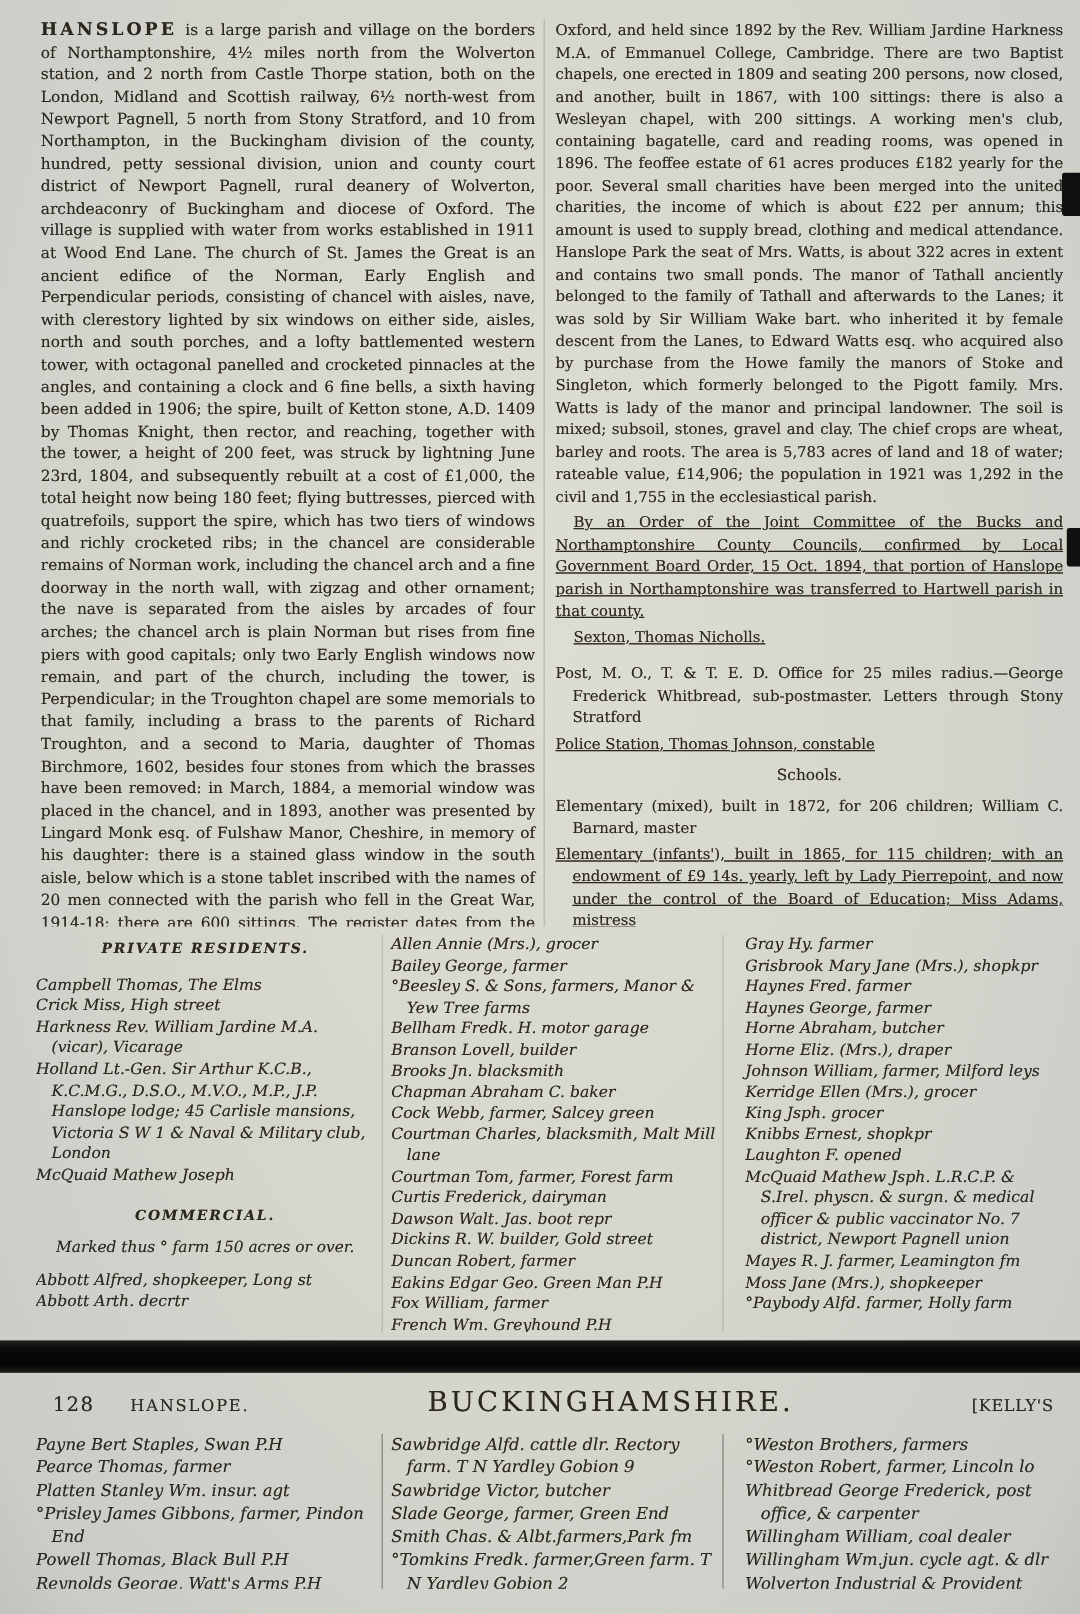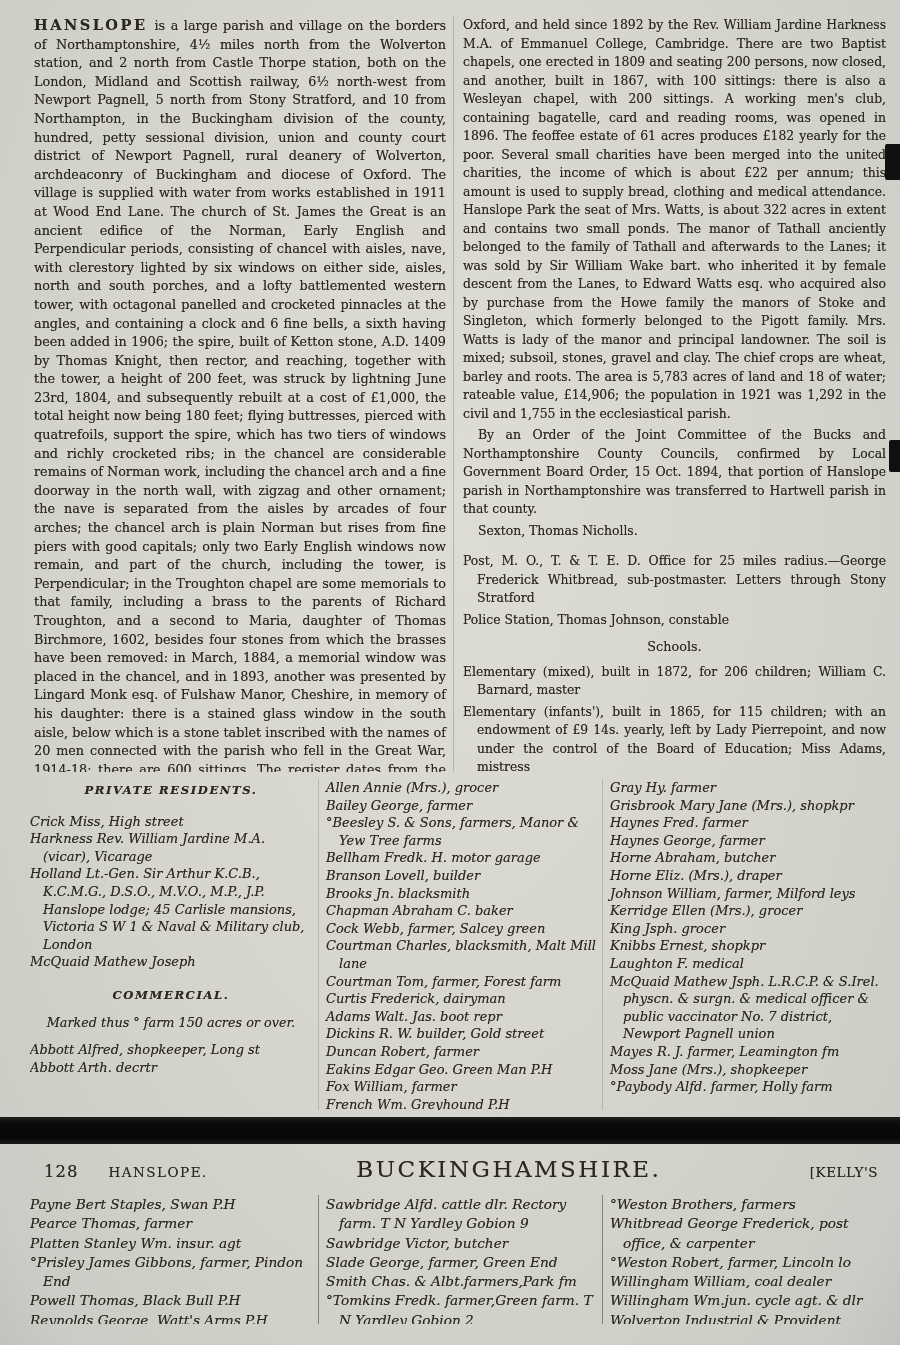--- a/index.html
+++ b/index.html
@@ -48,21 +48,21 @@
     font-size: 14.5px;
     letter-spacing: 2.5px;
     margin-right: 7px;
   }
   p { margin: 0; }
   .para-indent { text-indent: 15px; }
   .hang {
     padding-left: 14px;
     text-indent: -14px;
   }
-  .mt-sm { margin-top: 3px; }
+  .mt-sm { margin-top: 3px; text-decoration: underline; }
   .mt-md { margin-top: 12px; }
   .center-heading {
     text-align: center;
     margin: 9px 0 6px;
     font-size: 12.8px;
   }
 
   
   .directory-section {
     display: flex;
@@ -72,21 +72,21 @@
     font-size: 13px;
     line-height: 17.6px;
   }
   .dir-col {
     overflow: hidden;
     box-sizing: border-box;
     font-style: italic;
   }
   .dir-col-1 { width: 288px; flex: 0 0 auto; padding-right: 6px; }
   .dir-col-2 { width: 284px; flex: 0 0 auto; border-left: 1px solid rgba(40,40,35,0.18); padding-left: 7px; padding-right: 4px; }
-  .dir-col-3 { flex: 1 1 auto; border-left: 1px solid rgba(40,40,35,0.18); padding-left: 7px; }
+  .dir-col-3 { flex: 1 1 auto; border-left: 1px solid rgba(40,40,35,0.18); padding-left: 18px; }
   .sc-heading {
     text-align: center;
     font-size: 11.6px;
     font-weight: bold;
     letter-spacing: 1.6px;
     margin: 3px 0 13px;
   }
   .sc-heading.second { margin-top: 16px; margin-bottom: 9px; }
   .marked-note {
     margin: 0 0 10px;
@@ -166,20 +166,21 @@
     <p class="center-heading">Schools.</p>
     <p class="hang">Elementary (mixed), built in 1872, for 206 children; William C. Barnard, master</p>
     <p class="hang mt-sm">Elementary (infants'), built in 1865, for 115 children; with an endowment of £9 14s. yearly, left by Lady Pierrepoint, and now under the control of the Board of Education; Miss Adams, mistress</p>
 
   </div>
 </section>
 
 <section class="directory-section">
   <div class="dir-col dir-col-1">
     <p class="sc-heading">PRIVATE RESIDENTS.</p>
+    <p class="entry">Campbell Thomas, The Elms</p>
     <p class="entry">Crick Miss, High street</p>
     <p class="entry">Harkness Rev. William Jardine M.A. (vicar), Vicarage</p>
     <p class="entry">Holland Lt.-Gen. Sir Arthur K.C.B., K.C.M.G., D.S.O., M.V.O., M.P., J.P. Hanslope lodge; 45 Carlisle mansions, Victoria S W 1 &amp; Naval &amp; Military club, London</p>
     <p class="entry">McQuaid Mathew Joseph</p>
     <p class="sc-heading second">COMMERCIAL.</p>
     <p class="marked-note">Marked thus ° farm 150 acres or over.</p>
     <p class="entry">Abbott Alfred, shopkeeper, Long st</p>
     <p class="entry">Abbott Arth. decrtr</p>
   </div>
   <div class="dir-col dir-col-2">
@@ -187,39 +188,39 @@
     <p class="entry">Bailey George, farmer</p>
     <p class="entry">°Beesley S. &amp; Sons, farmers, Manor &amp; Yew Tree farms</p>
     <p class="entry">Bellham Fredk. H. motor garage</p>
     <p class="entry">Branson Lovell, builder</p>
     <p class="entry">Brooks Jn. blacksmith</p>
     <p class="entry">Chapman Abraham C. baker</p>
     <p class="entry">Cock Webb, farmer, Salcey green</p>
     <p class="entry">Courtman Charles, blacksmith, Malt Mill lane</p>
     <p class="entry">Courtman Tom, farmer, Forest farm</p>
     <p class="entry">Curtis Frederick, dairyman</p>
-    <p class="entry">Adams Walt. Jas. boot repr</p>
+    <p class="entry">Dawson Walt. Jas. boot repr</p>
     <p class="entry">Dickins R. W. builder, Gold street</p>
     <p class="entry">Duncan Robert, farmer</p>
     <p class="entry">Eakins Edgar Geo. Green Man P.H</p>
     <p class="entry">Fox William, farmer</p>
     <p class="entry">French Wm. Greyhound P.H</p>
   </div>
   <div class="dir-col dir-col-3">
     <p class="entry">Gray Hy. farmer</p>
     <p class="entry">Grisbrook Mary Jane (Mrs.), shopkpr</p>
     <p class="entry">Haynes Fred. farmer</p>
     <p class="entry">Haynes George, farmer</p>
     <p class="entry">Horne Abraham, butcher</p>
     <p class="entry">Horne Eliz. (Mrs.), draper</p>
     <p class="entry">Johnson William, farmer, Milford leys</p>
     <p class="entry">Kerridge Ellen (Mrs.), grocer</p>
     <p class="entry">King Jsph. grocer</p>
     <p class="entry">Knibbs Ernest, shopkpr</p>
-    <p class="entry">Laughton F. medical</p>
+    <p class="entry">Laughton F. opened</p>
     <p class="entry">McQuaid Mathew Jsph. L.R.C.P. &amp; S.Irel. physcn. &amp; surgn. &amp; medical officer &amp; public vaccinator No. 7 district, Newport Pagnell union</p>
     <p class="entry">Mayes R. J. farmer, Leamington fm</p>
     <p class="entry">Moss Jane (Mrs.), shopkeeper</p>
     <p class="entry">°Paybody Alfd. farmer, Holly farm</p>
   </div>
 </section>
 
 <div class="page-gap"></div>
 
 <section class="next-page-section">
@@ -243,22 +244,22 @@
       <p class="entry">Sawbridge Alfd. cattle dlr. Rectory farm.  T N Yardley Gobion 9</p>
       <p class="entry">Sawbridge Victor, butcher</p>
       <p class="entry">Slade George, farmer, Green End</p>
       <p class="entry">Smith Chas. &amp; Albt.farmers,Park fm</p>
       <p class="entry">°Tomkins Fredk. farmer,Green farm.  T N Yardley Gobion 2</p>
       <p class="entry">Webb Stephen, farmer, Ivy farm</p>
 
     </div>
     <div class="dir-col dir-col-3">
       <p class="entry">°Weston Brothers, farmers</p>
+      <p class="entry">°Weston Robert, farmer, Lincoln lo</p>
       <p class="entry">Whitbread George Frederick, post office, &amp; carpenter</p>
-      <p class="entry">°Weston Robert, farmer, Lincoln lo</p>
       <p class="entry">Willingham William, coal dealer</p>
       <p class="entry">Willingham Wm.jun. cycle agt. &amp; dlr</p>
       <p class="entry">Wolverton Industrial &amp; Provident Society Ltd</p>
 
     </div>
   </div>
 </section>
 
 <div class="edge-mark m1"></div>
 <div class="edge-mark m2"></div>

